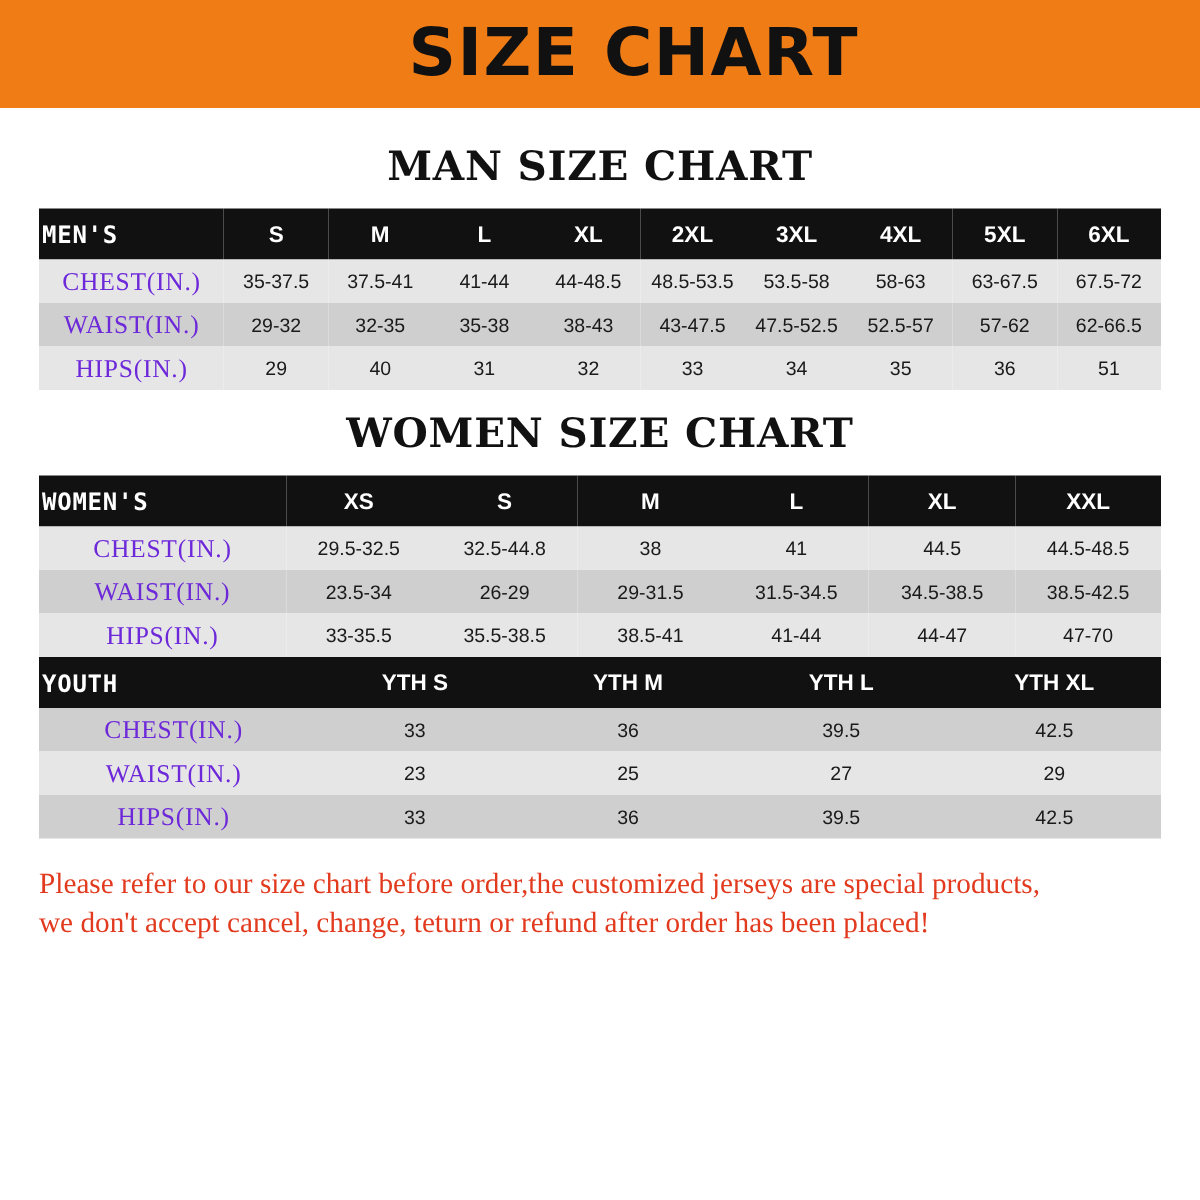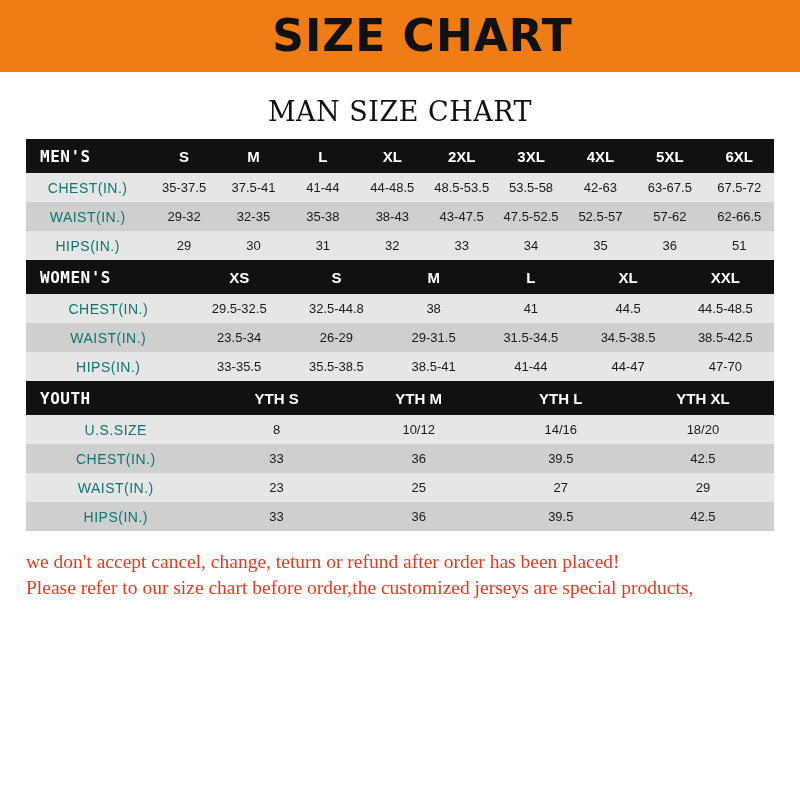--- a/index.html
+++ b/index.html
@@ -37,21 +37,21 @@
     color: #111111;
     line-height: 1;
     margin: 0;
   }
   .content {
     padding: 10px 26px 0 26px;
   }
   .section-title {
     text-align: center;
     font-family: "DejaVu Serif", serif;
-    font-weight: normal;
+    font-weight: bold;
     font-size: 27px;
     color: #111111;
     margin: 14px 0 12px 0;
     letter-spacing: 0.5px;
   }
   table.size-table {
     width: 100%;
     border-collapse: collapse;
     table-layout: fixed;
   }
@@ -69,32 +69,32 @@
     background: #111111;
   }
   table.size-table thead th {
     color: #ffffff;
     font-weight: bold;
     font-size: 15px;
     height: 34px;
   }
   table.size-table thead th.label-col {
     text-align: left;
-    padding-left: 14px;
+    padding-left: 2px;
     font-family: "DejaVu Sans Mono", monospace;
     font-size: 16px;
     letter-spacing: 0.5px;
   }
   table.size-table tbody tr.row-light { background: #e6e6e6; }
   table.size-table tbody tr.row-dark  { background: #cfcfcf; }
   table.size-table tbody td.label-col {
-    font-family: Liberation Sans, sans-serif;
-    font-size: 14px;
+    font-family: Liberation Serif, serif;
+    font-size: 17px;
     letter-spacing: 0.5px;
-    color: #0f766e;
+    color: #6d28d9;
   }
   
   .tbl-men col.c0 { width: 16.5%; }
   .tbl-women col.c0 { width: 22%; }
   .tbl-youth col.c0 { width: 24%; }
   .tbl-youth col.cx { width: 19%; }
 
   .footer-note {
     margin: 18px 26px 0 26px;
     color: #e23a1e;
@@ -147,53 +147,54 @@
         </thead>
         <tbody>
           <tr class="row-light">
             <td class="label-col">CHEST(IN.)</td>
             <td>35-37.5</td>
             <td>37.5-41</td>
             <td>41-44</td>
             <td>44-48.5</td>
             <td>48.5-53.5</td>
             <td>53.5-58</td>
-            <td>42-63</td>
+            <td>58-63</td>
             <td>63-67.5</td>
             <td>67.5-72</td>
           </tr>
           <tr class="row-dark">
             <td class="label-col">WAIST(IN.)</td>
             <td>29-32</td>
             <td>32-35</td>
             <td>35-38</td>
             <td>38-43</td>
             <td>43-47.5</td>
             <td>47.5-52.5</td>
             <td>52.5-57</td>
             <td>57-62</td>
             <td>62-66.5</td>
           </tr>
           <tr class="row-light">
             <td class="label-col">HIPS(IN.)</td>
             <td>29</td>
-            <td>30</td>
+            <td>40</td>
             <td>31</td>
             <td>32</td>
             <td>33</td>
             <td>34</td>
             <td>35</td>
             <td>36</td>
             <td>51</td>
           </tr>
         </tbody>
       </table>
     </div>
 
     <div>
+      <div class="section-title">WOMEN SIZE CHART</div>
       <table class="size-table tbl-women">
         <colgroup>
           <col class="c0">
             <col>
             <col>
             <col>
             <col>
             <col>
             <col>
         </colgroup>
@@ -254,28 +255,20 @@
           <tr>
             <th class="label-col">YOUTH</th>
             <th>YTH S</th>
             <th>YTH M</th>
             <th>YTH L</th>
             <th>YTH XL</th>
             <th></th>
           </tr>
         </thead>
         <tbody>
-          <tr class="row-light">
-            <td class="label-col">U.S.SIZE</td>
-            <td>8</td>
-            <td>10/12</td>
-            <td>14/16</td>
-            <td>18/20</td>
-            <td></td>
-          </tr>
           <tr class="row-dark">
             <td class="label-col">CHEST(IN.)</td>
             <td>33</td>
             <td>36</td>
             <td>39.5</td>
             <td>42.5</td>
             <td></td>
           </tr>
           <tr class="row-light">
             <td class="label-col">WAIST(IN.)</td>
@@ -293,17 +286,17 @@
             <td>42.5</td>
             <td></td>
           </tr>
         </tbody>
       </table>
     </div>
 
   </div>
 
   <div class="footer-note">
+    <span>Please refer to our size chart before order,the customized jerseys are special products,</span>
     <span>we don't accept cancel, change, teturn or refund after order has been placed!</span>
-    <span>Please refer to our size chart before order,the customized jerseys are special products,</span>
   </div>
 
 </div>
 
 </body></html>

